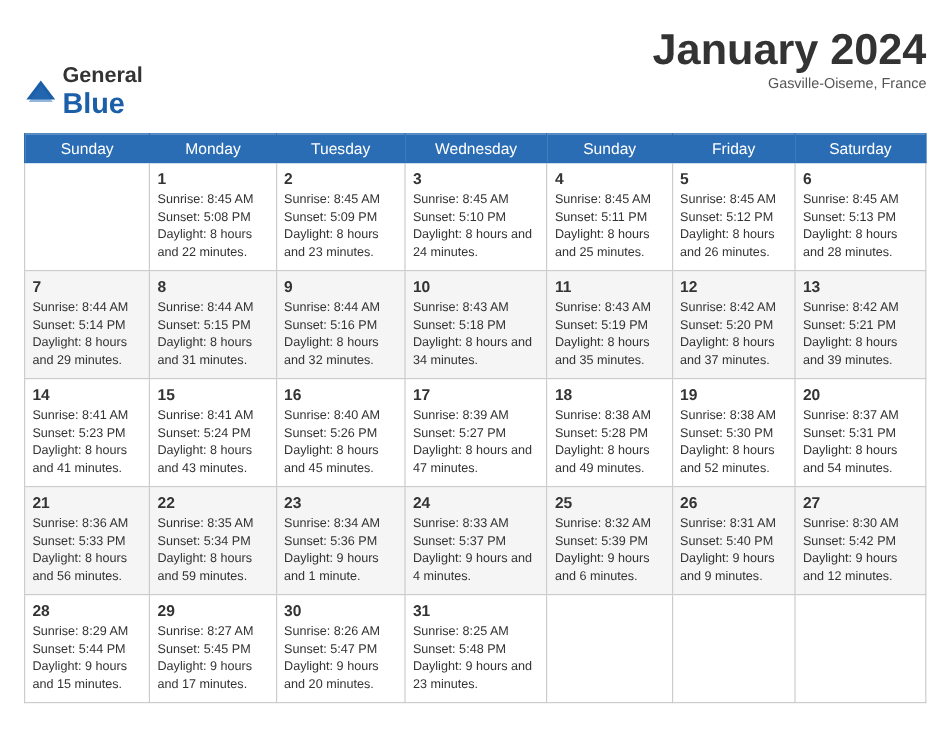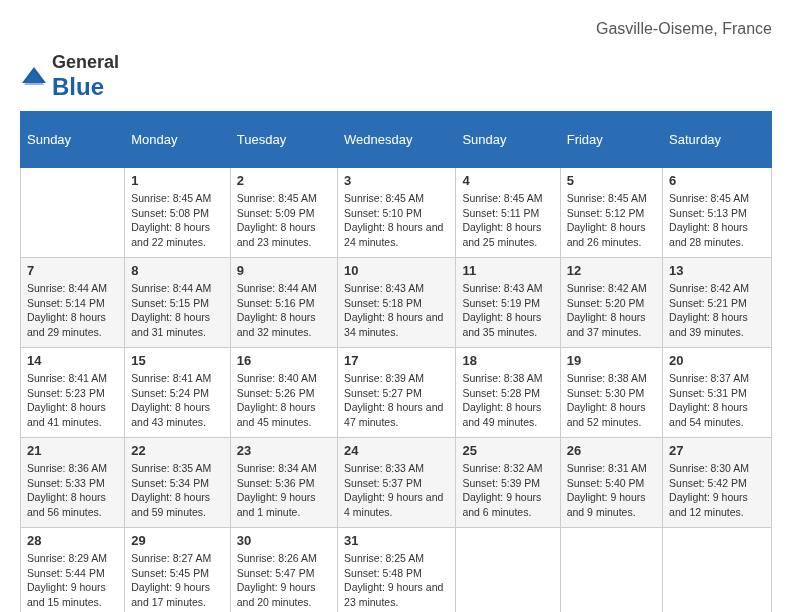--- a/index.html
+++ b/index.html
@@ -28,35 +28,35 @@
     }
     .title-section {
       text-align: right;
     }
     .calendar-title {
       font-size: 36px;
       font-weight: bold;
       color: #333;
     }
     .calendar-subtitle {
-      font-size: 16px;
+      font-size: 12px;
       color: #555;
     }
     table {
       width: 100%;
       border-collapse: collapse;
       font-size: 11px;
     }
     thead tr {
       background-color: #2a6db5;
     }
     thead th {
       color: white;
-      padding: 20px 6px;
-      text-align: left;
+      padding: 4px 6px;
+      text-align: center;
       font-size: 13px;
       font-weight: normal;
       border: 1px solid #2a6db5;
     }
     tbody tr {
       vertical-align: top;
     }
     tbody td {
       border: 1px solid #ccc;
       padding: 5px 6px;
@@ -94,20 +94,21 @@
     <svg class="logo-icon" viewBox="0 0 28 28" xmlns="http://www.w3.org/2000/svg">
       <polygon points="14,4 26,20 2,20" fill="#1a5fa8"></polygon>
       <polygon points="14,8 24,22 4,22" fill="#2a6db5" opacity="0.5"></polygon>
     </svg>
     <div>
       <span style="font-size:18px;font-weight:bold;color:#333;">General</span><br>
       <span style="font-size:24px;font-weight:bold;color:#1a5fa8;">Blue</span>
     </div>
   </div>
   <div class="title-section">
+    <div class="calendar-title">January 2024</div>
     <div class="calendar-subtitle">Gasville-Oiseme, France</div>
   </div>
 </div>
 
 <table>
   <thead>
     <tr>
     <th>Sunday</th>
         <th>Monday</th>
         <th>Tuesday</th>

